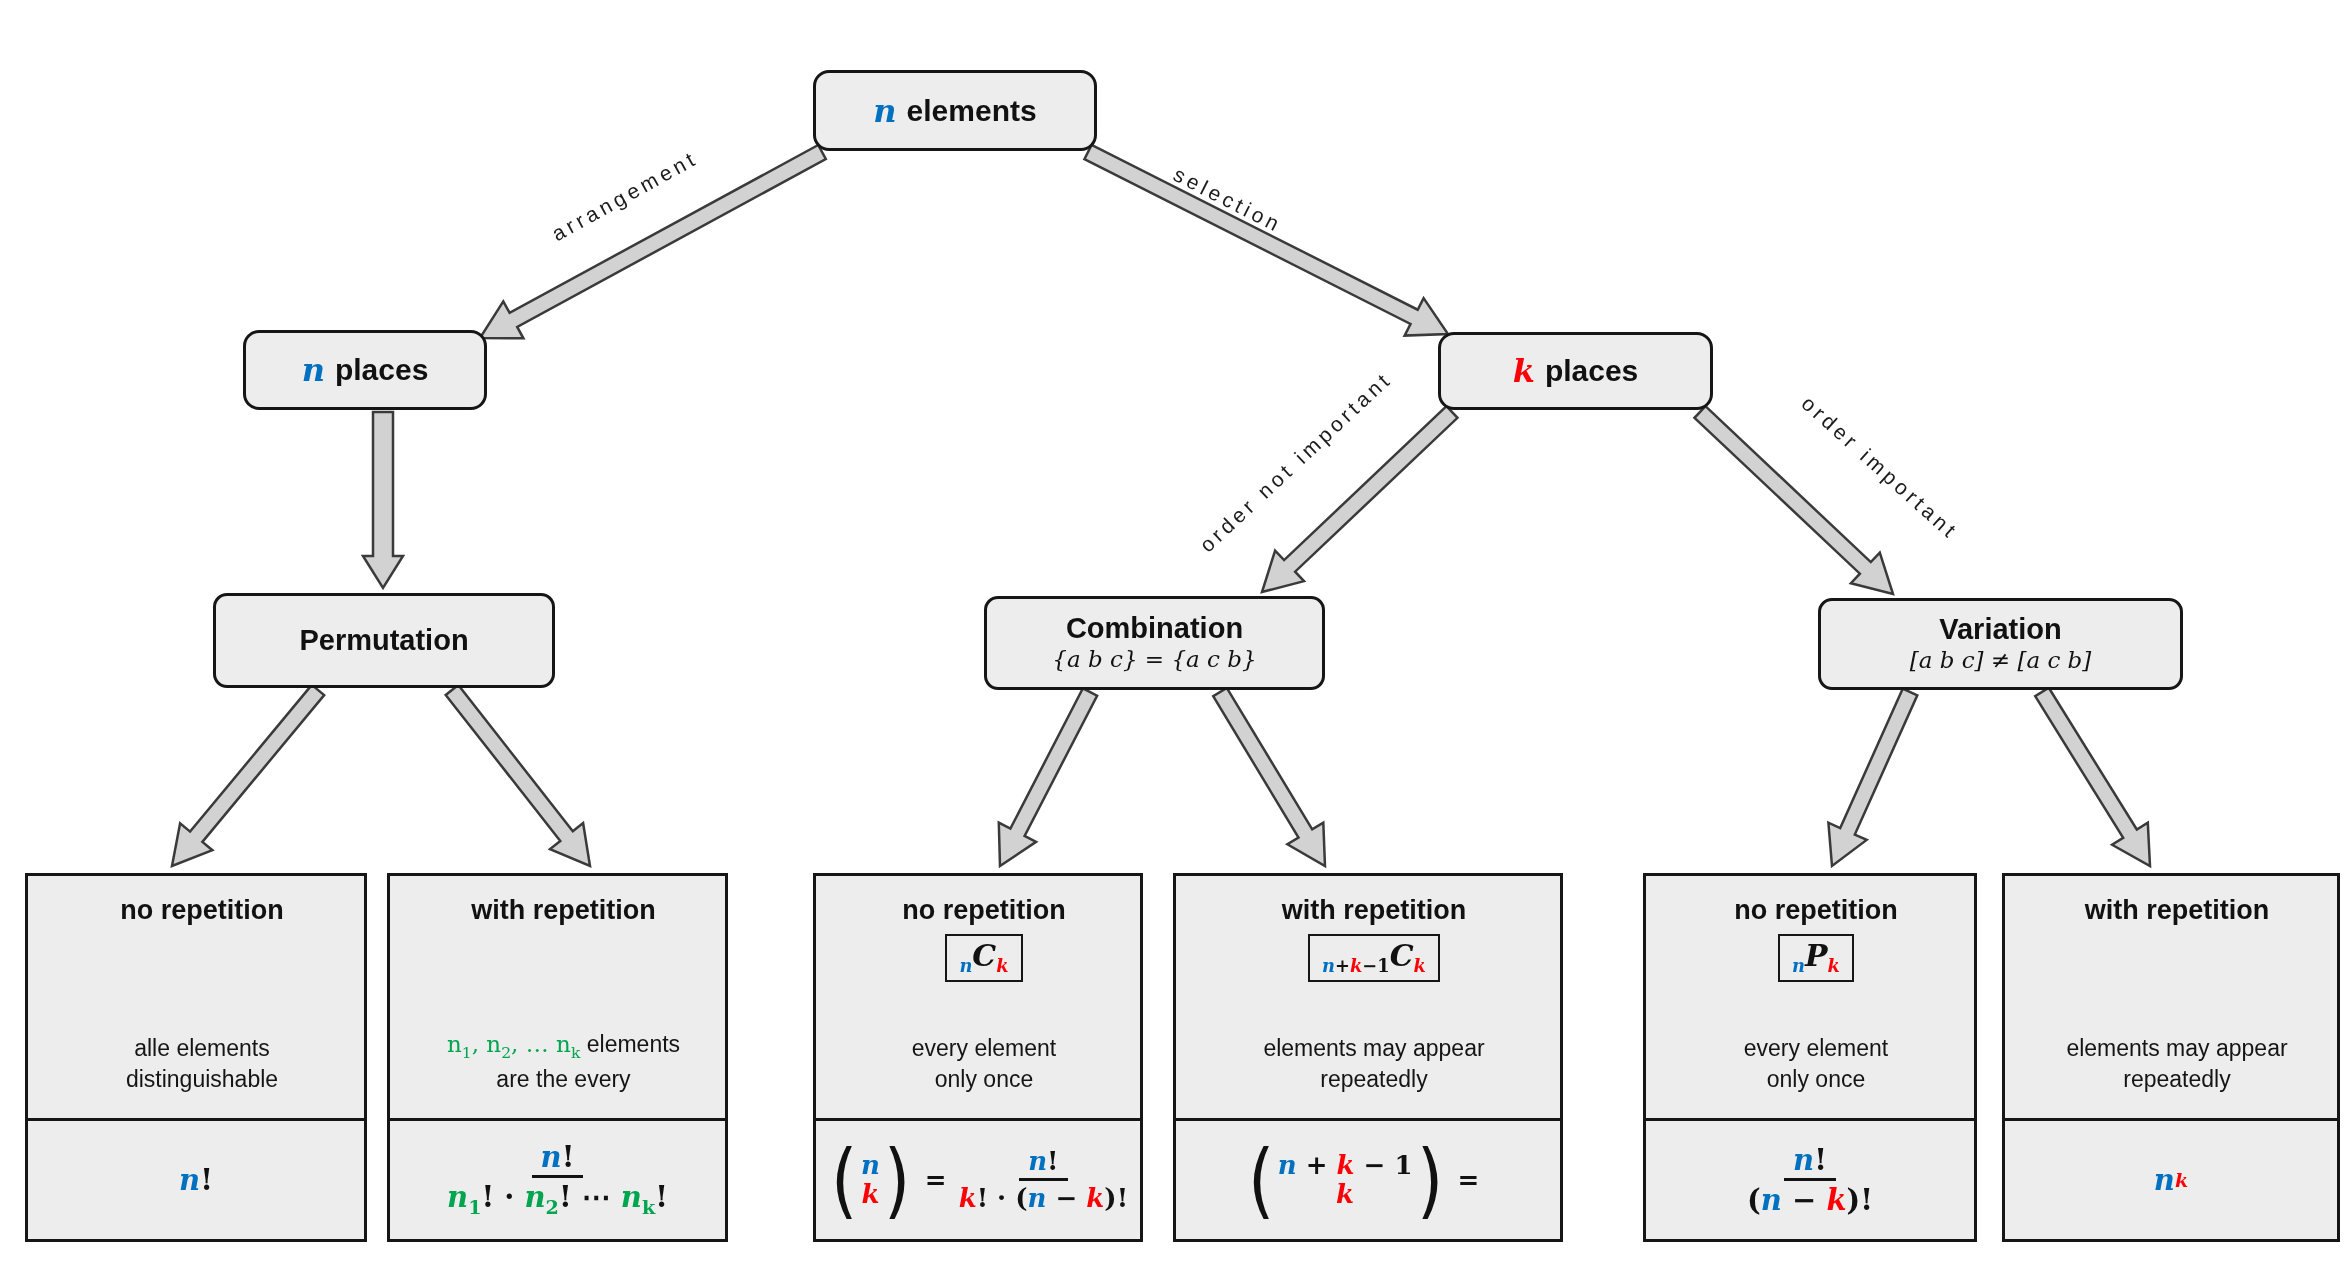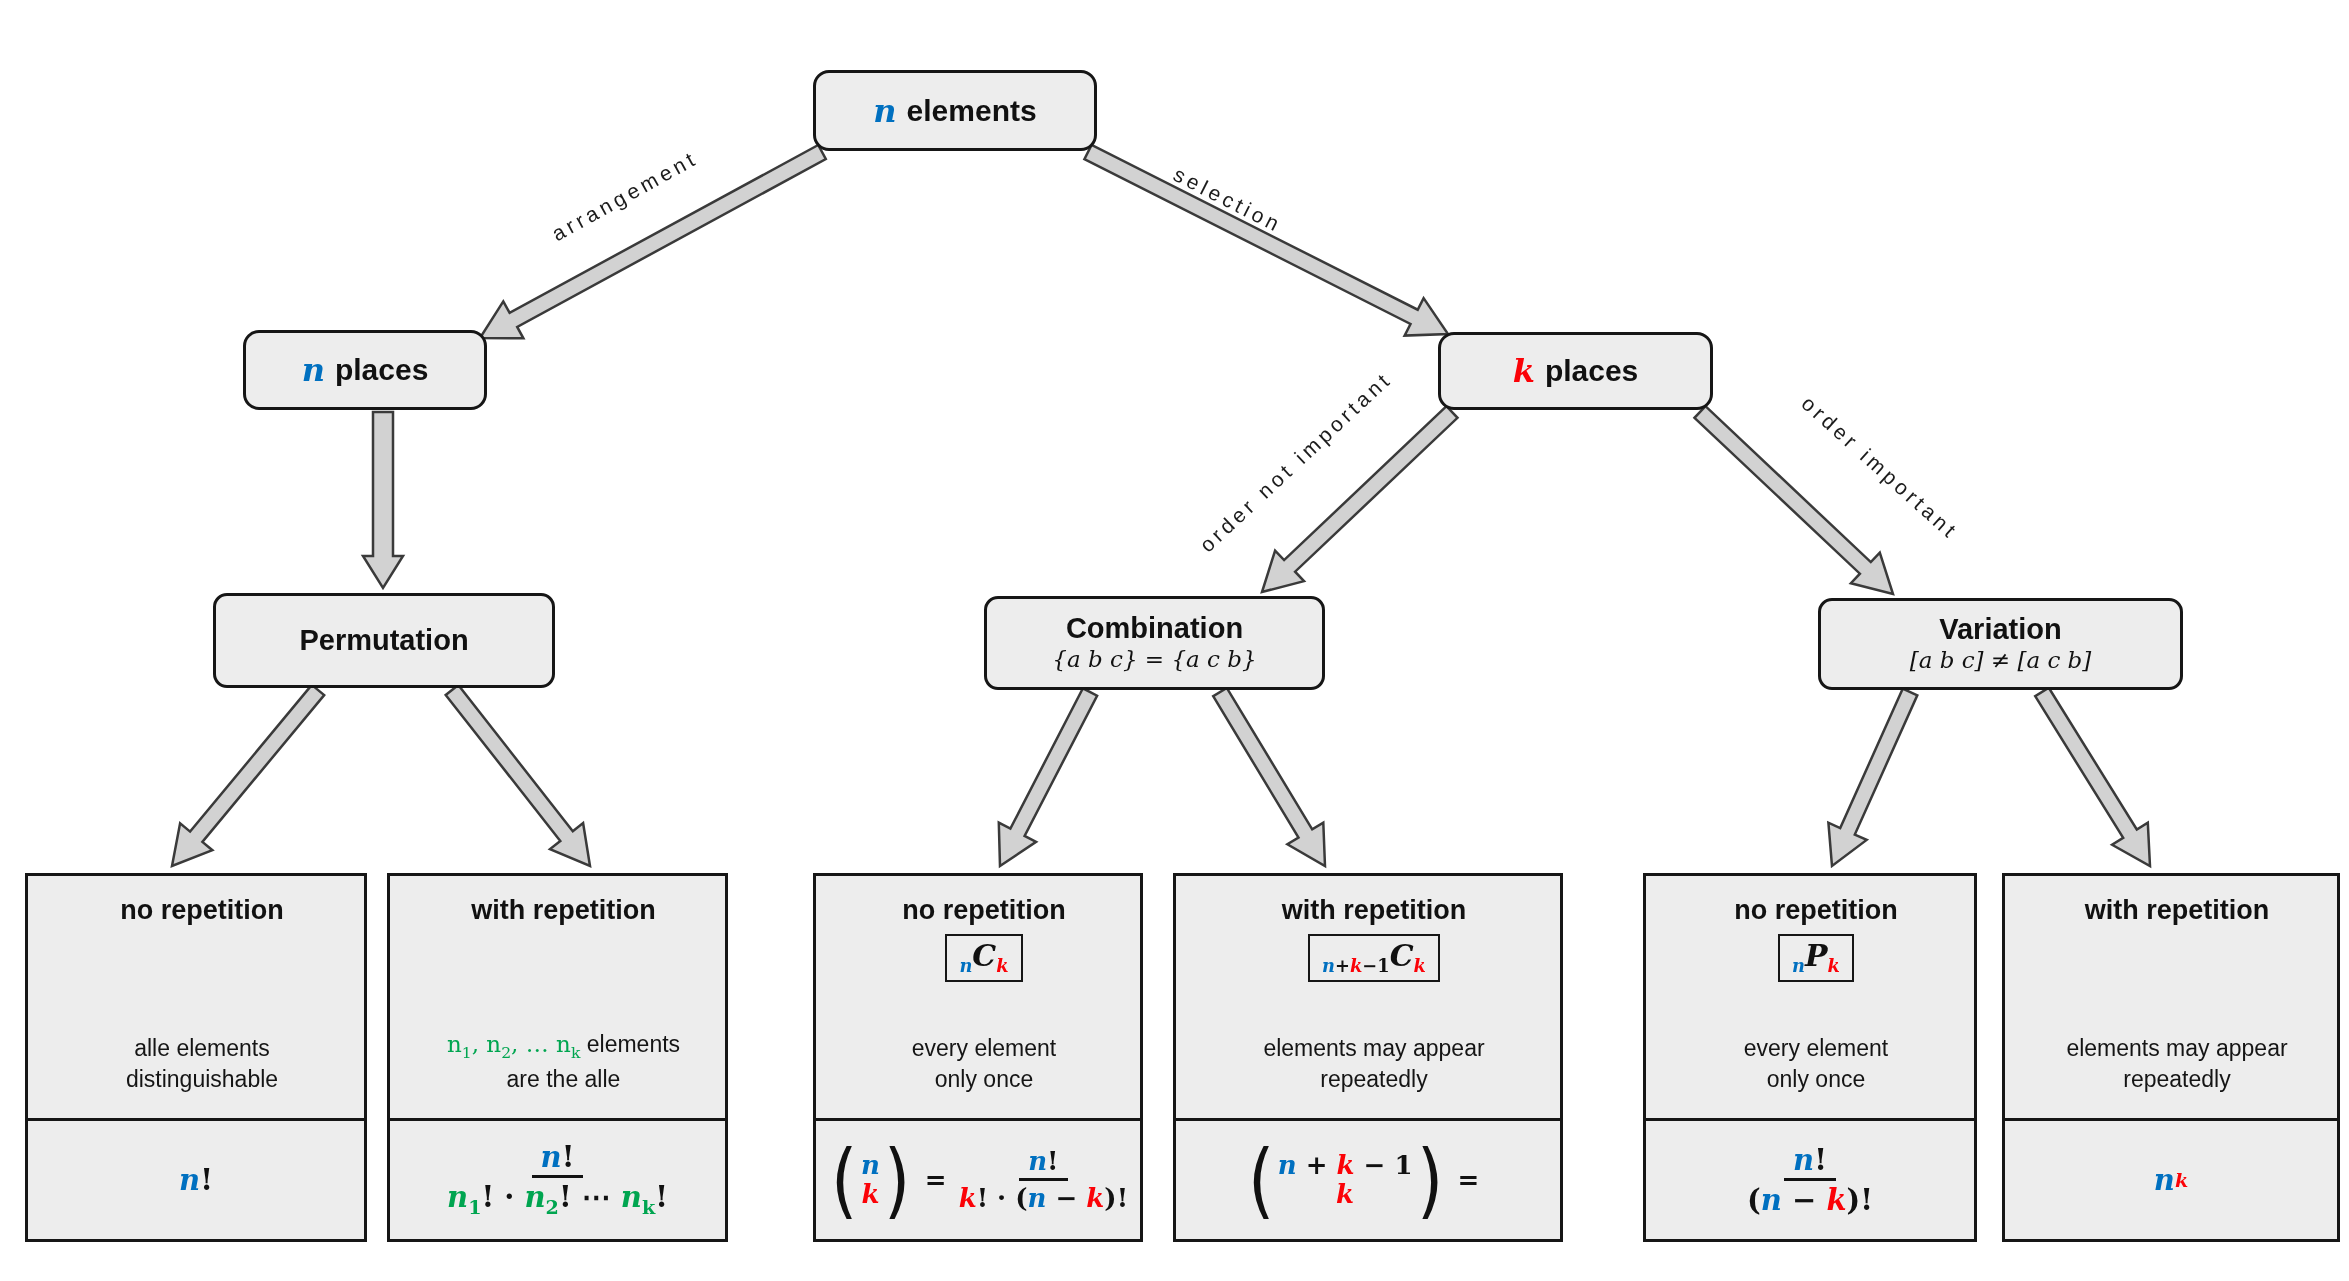--- a/index.html
+++ b/index.html
@@ -132,21 +132,21 @@
       <span class="var blue">n</span>
         <span>!</span>
     </div>
   </div>
 
   <div class="card" style="left:387px;width:341px;">
     <div class="card-top">
       <div class="card-title">with repetition</div>
       <div class="desc">
         <span class="mseq green"><span>n</span><sub>1</sub><span>, </span><span>n</span><sub>2</sub><span>, … </span><span>n</span><sub>k</sub></span>
-        <span>elements</span><br><span>are the alle</span>
+        <span>elements</span><br><span>are the every</span>
       </div>
     </div>
     <div class="card-formula">
       <span class="frac">
         <span class="num"><span class="var blue">n</span><span>!</span></span>
         <span class="den"><span class="var green">n</span><sub class="green">1</sub><span>! · </span><span class="var green">n</span><sub class="green">2</sub><span>! ⋯ </span><span class="var green">n</span><sub class="green">k</sub><span>!</span></span>
       </span>
     </div>
   </div>
 

